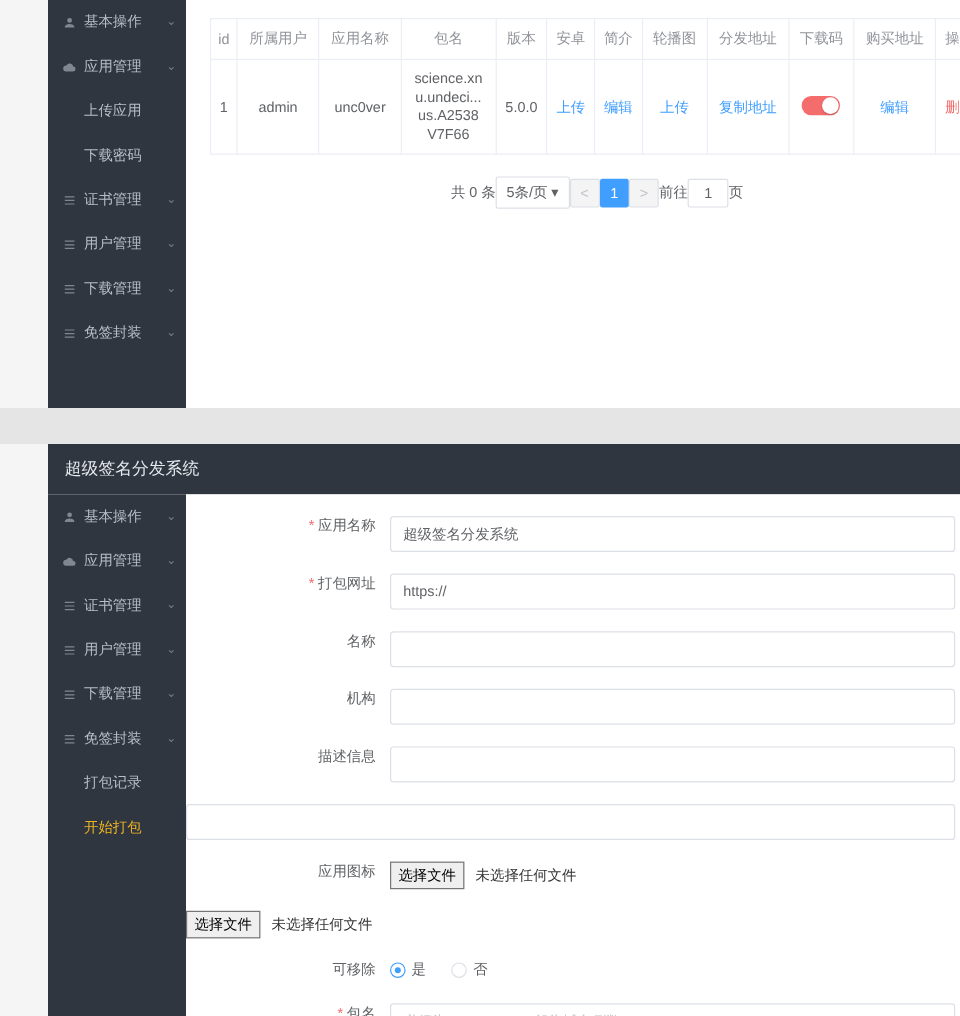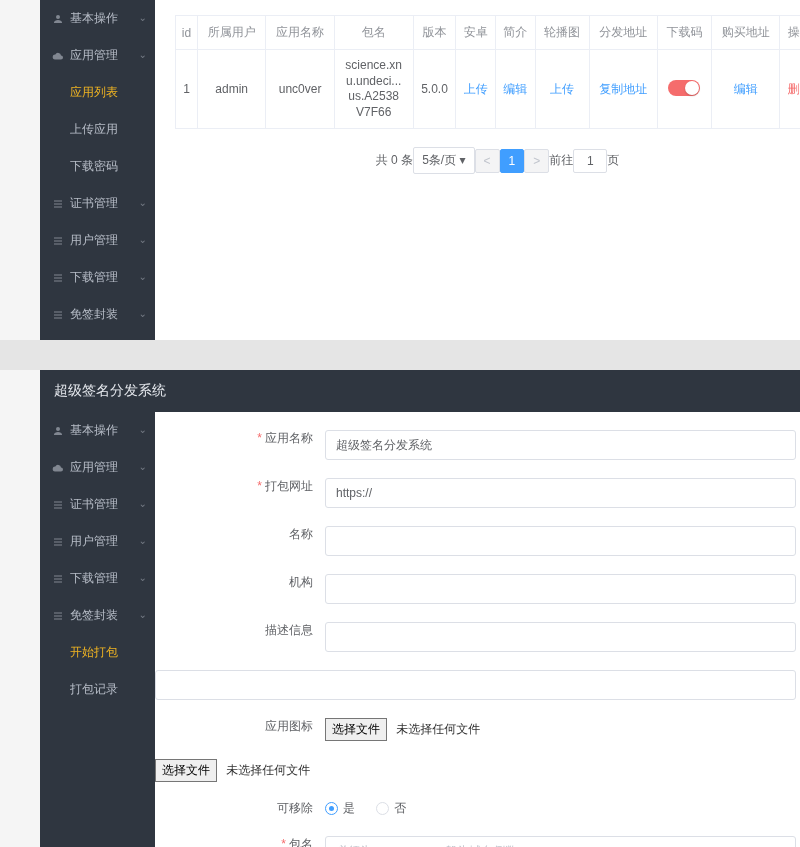--- a/index.html
+++ b/index.html
@@ -69,21 +69,20 @@
       <span>基本操作</span>
       <span class="chev">⌄</span>
     </div>
     <div class="sidebar-item">
       <span class="icon"><svg viewBox="0 0 24 24">
             <path d="M6 19h12a4 4 0 000-8 6 6 0 00-11.3-2A4.5 4.5 0 006 19z"></path>
           </svg></span>
       <span>应用管理</span>
       <span class="chev">⌄</span>
     </div>
-    <div class="sidebar-sub active"><span>应用列表</span></div>
     <div class="sidebar-sub"><span>上传应用</span></div>
     <div class="sidebar-sub"><span>下载密码</span></div>
     <div class="sidebar-item">
       <span class="icon"><svg viewBox="0 0 24 24">
             <path d="M4 5h16v2H4zm0 6h16v2H4zm0 6h16v2H4z"></path>
           </svg></span>
       <span>证书管理</span>
       <span class="chev">⌄</span>
     </div>
     <div class="sidebar-item">
@@ -199,22 +198,22 @@
         <span>下载管理</span>
           <span class="chev">⌄</span>
       </div>
       <div class="sidebar-item">
         <span class="icon"><svg viewBox="0 0 24 24">
               <path d="M4 5h16v2H4zm0 6h16v2H4zm0 6h16v2H4z"></path>
             </svg></span>
         <span>免签封装</span>
           <span class="chev">⌄</span>
       </div>
+      <div class="sidebar-sub"><span>打包记录</span></div>
       <div class="sidebar-sub active"><span>开始打包</span></div>
-      <div class="sidebar-sub"><span>打包记录</span></div>
     </div>
 
     <div class="main">
       <div class="form-row">
         <div class="lbl"><span class="req">*</span><span>应用名称</span></div>
         <div class="ctrl"><input type="text" value="超级签名分发系统" style=""></div>
       </div>
       <div class="form-row">
         <div class="lbl"><span class="req">*</span><span>打包网址</span></div>
         <div class="ctrl"><input type="text" value="https://" style=""></div>

